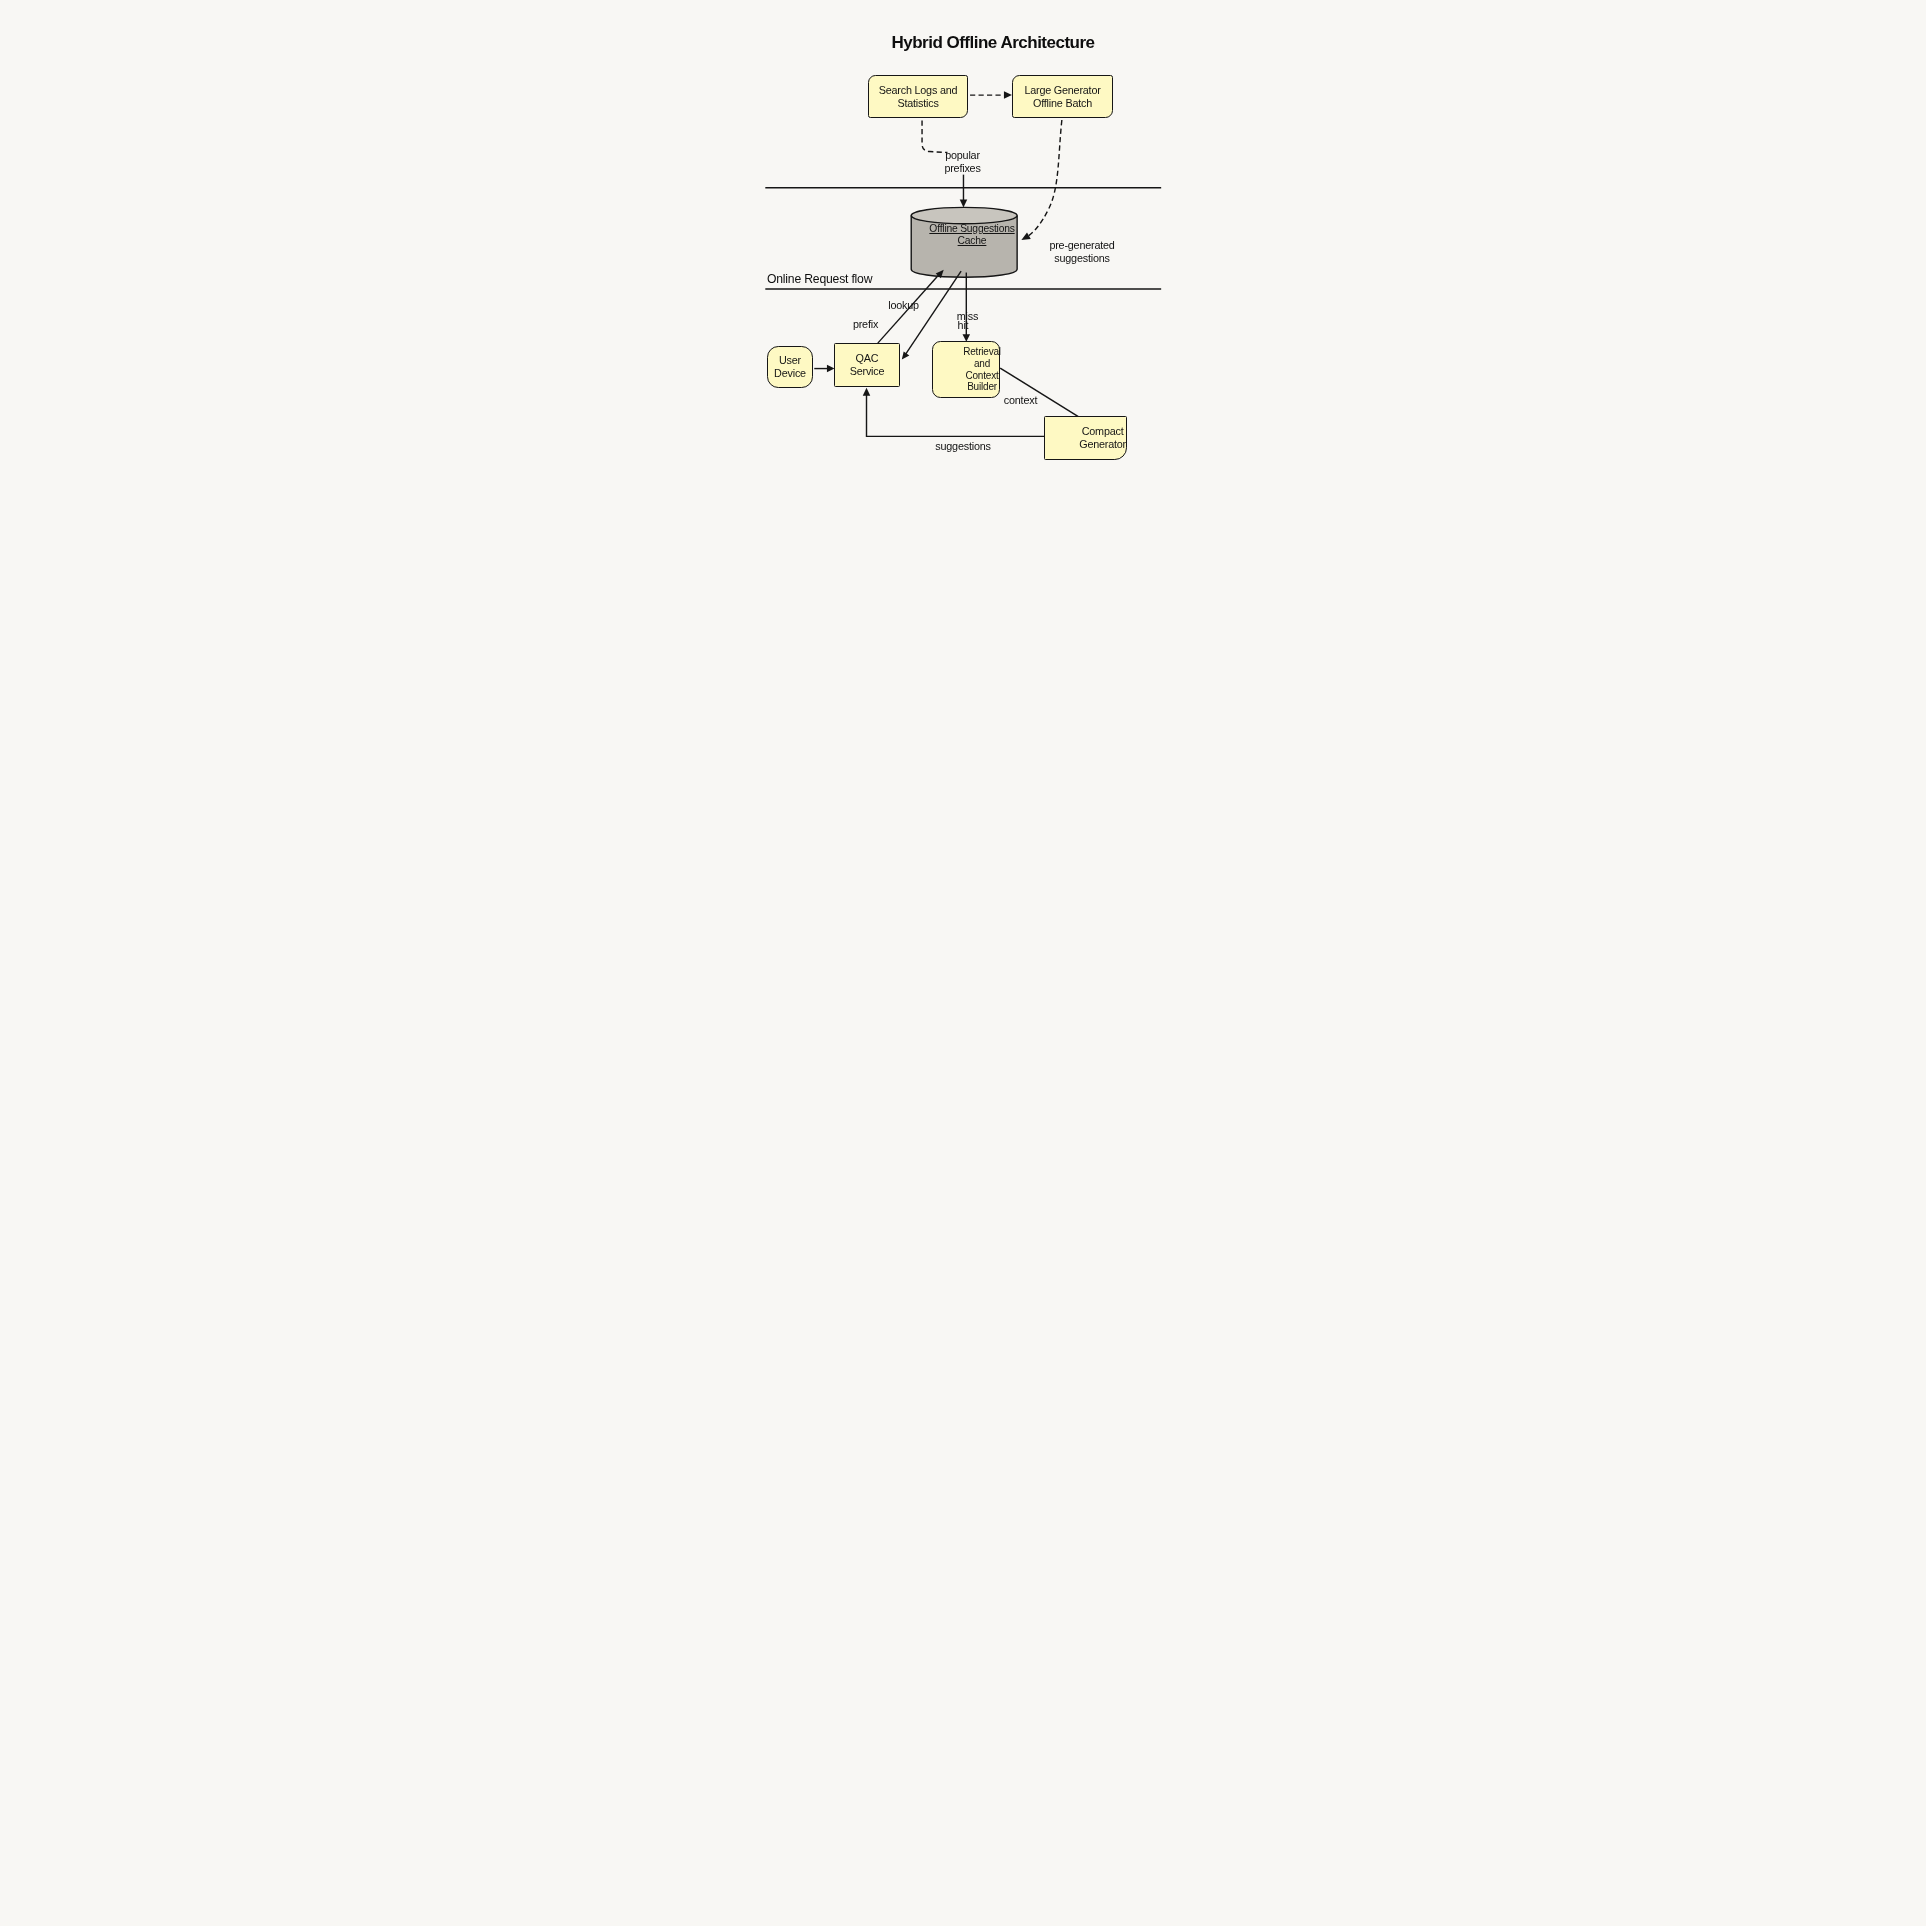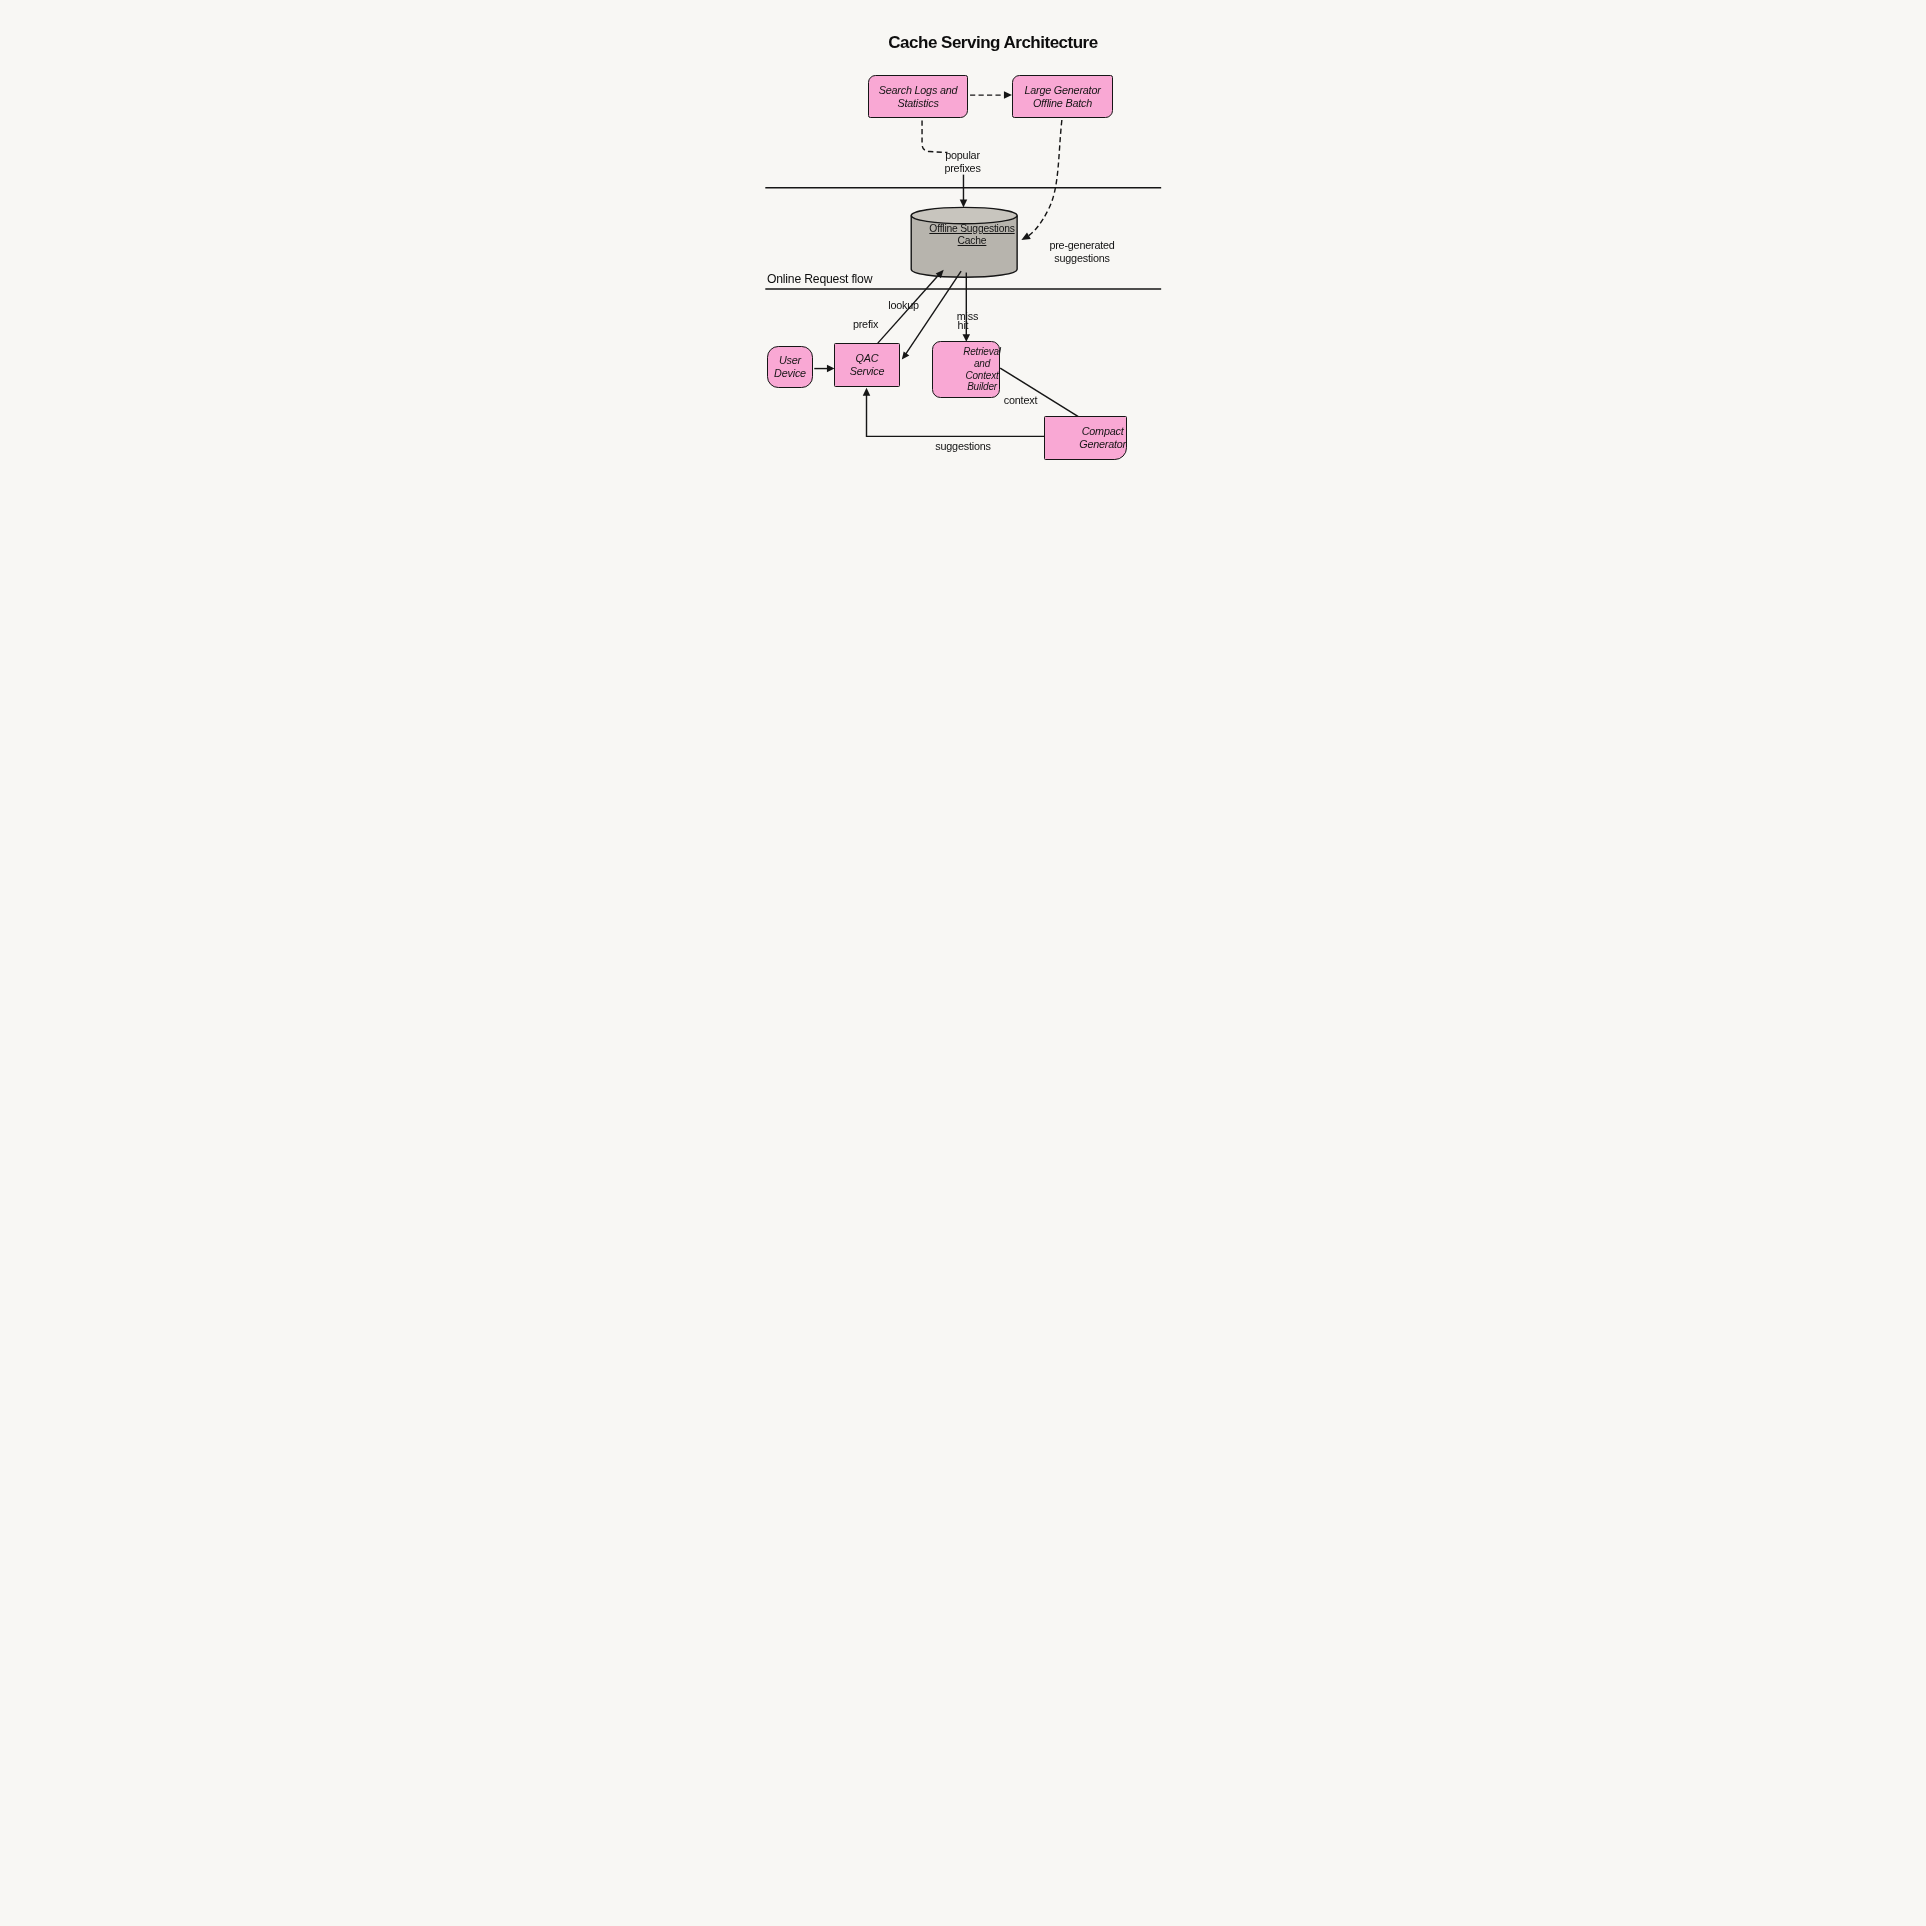--- a/index.html
+++ b/index.html
@@ -9,23 +9,22 @@
     font-family:"Liberation Sans",sans-serif;color:#111;
   }
   .title{
     position:absolute;left:158px;top:33px;width:226px;
     text-align:center;font-size:17px;font-weight:bold;letter-spacing:-0.5px;
     color:#0e0e0e;white-space:nowrap;
   }
   svg.wires{position:absolute;left:0;top:0;width:482px;height:482px;}
   .node{
     position:absolute;display:flex;align-items:center;justify-content:center;
-    background:#f9a8d4;border:1.4px solid #161616;box-sizing:border-box;
+    background:#fef9c3;border:1.4px solid #161616;box-sizing:border-box;
     text-align:center;
-    font-style:italic;
   }
   .label,.elabel{white-space:pre-line;line-height:1.18;letter-spacing:-0.2px;}
   .node .label{font-size:10.8px;color:#151515;}
   .elabel{
     position:absolute;text-align:center;font-size:10.8px;color:#111;
   }
   .n-search{left:146px;top:75px;width:100px;height:43px;border-radius:7.5px 2.4px 7.5px 2.4px;}
   .n-large{left:290px;top:75px;width:101px;height:43px;border-radius:7.5px 2.4px 7.5px 2.4px;}
   .n-user{left:45px;top:346px;width:46px;height:42px;border-radius:11.3px;}
   .n-qac{left:112px;top:343px;width:66px;height:44px;border-radius:1.4px;}
@@ -39,21 +38,21 @@
   .online-flow{
     position:absolute;left:45px;top:272px;font-size:12.2px;color:#0e0e0e;
     letter-spacing:-0.2px;white-space:nowrap;
   }
 </style>
 </head>
 <body>
 
 <div class="canvas">
 
-  <div class="title">Cache Serving Architecture</div>
+  <div class="title">Hybrid Offline Architecture</div>
 
   <svg class="wires" viewBox="0 0 1024 1024">
 
     <line x1="92" y1="399" x2="933" y2="399" stroke="#161616" stroke-width="3"></line>
     <line x1="92" y1="614" x2="933" y2="614" stroke="#161616" stroke-width="3"></line>
 
     <path d="M527,202 H605" stroke="#161616" stroke-width="3" fill="none" stroke-dasharray="11 7"></path>
     <polygon points="616,202 599,194 599,210" fill="#161616"></polygon>
 
     <path d="M425,256 L425,306 Q425,321 441,322 L479,324" stroke="#161616" stroke-width="3" fill="none" stroke-dasharray="11 7"></path>

